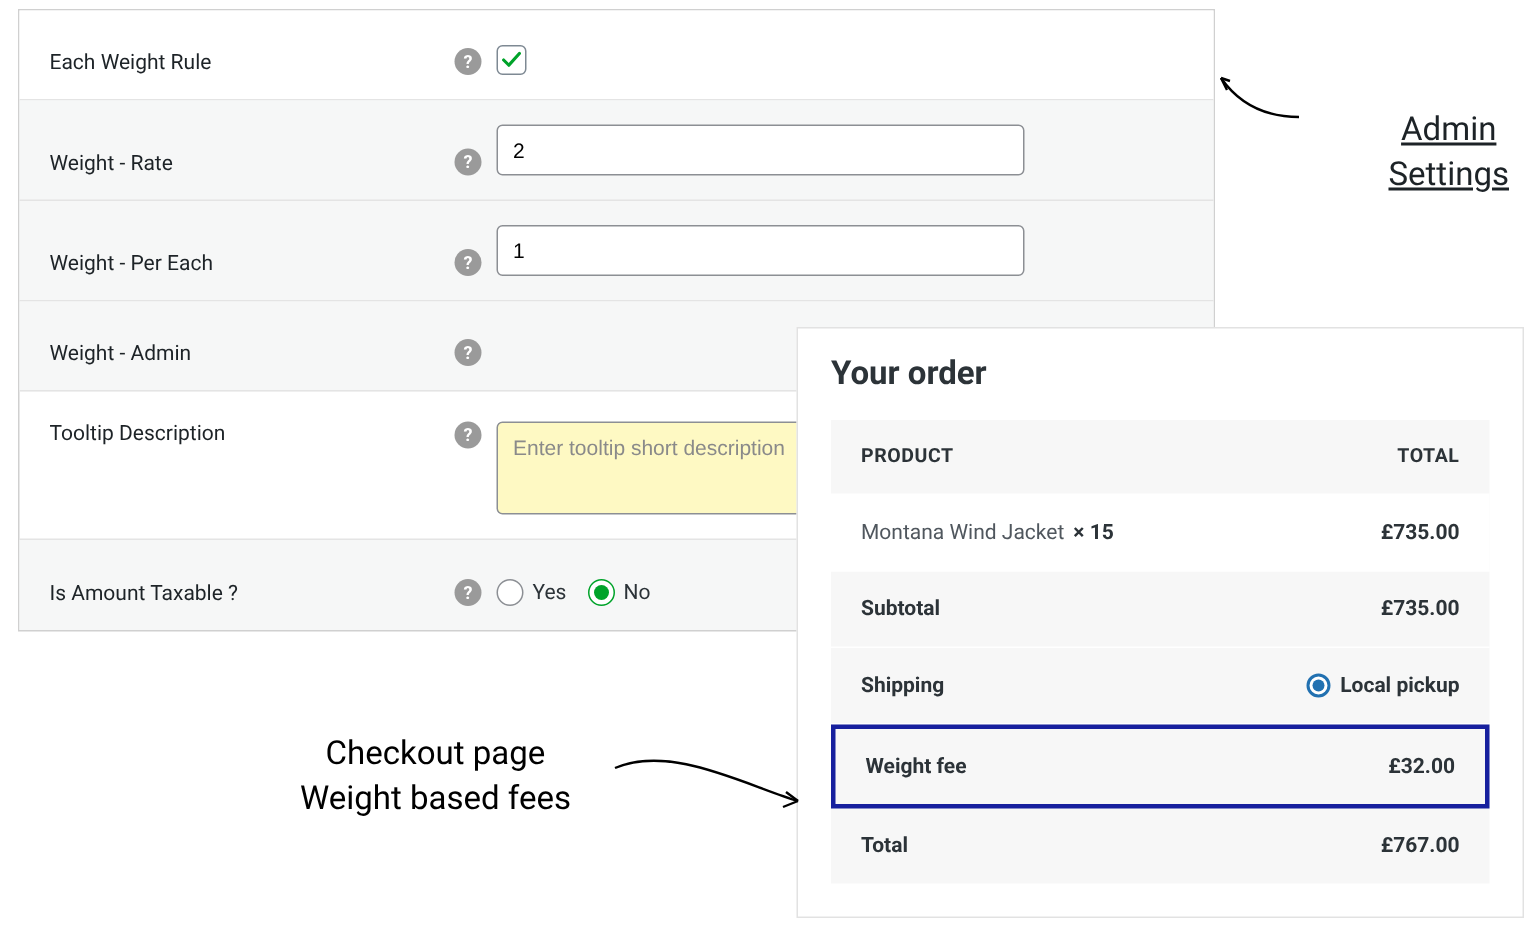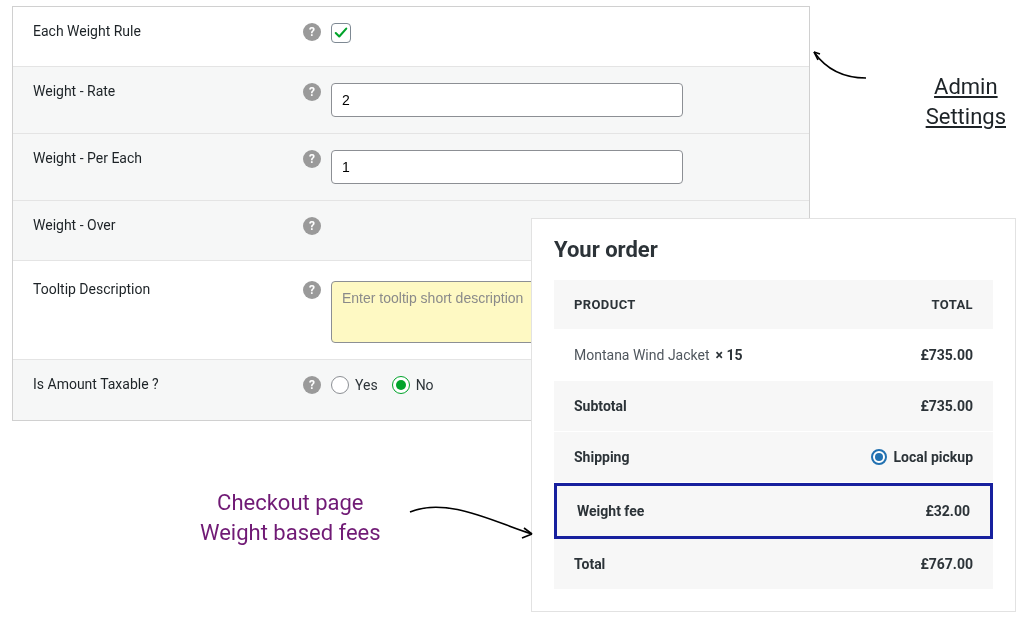--- a/index.html
+++ b/index.html
@@ -15,21 +15,21 @@
   .admin-panel {
     position: absolute;
     left: 12px;
     top: 6px;
     width: 798px;
     border: 1px solid #d0d0d0;
     background: #fff;
   }
   .row {
     display: flex;
-    align-items: flex-start;
+    align-items: flex-end;
     padding: 16px 20px;
     border-bottom: 1px solid #e4e4e4;
     min-height: 60px;
   }
   .row:first-child { background: #fff; }
   .row.shaded { background: #f6f7f7; }
   .row:last-child { border-bottom: none; }
   .row-label {
     width: 270px;
     font-size: 14px;
@@ -141,21 +141,21 @@
     line-height: 1.35;
     color: #1d2327;
   }
   .ann-checkout {
     position: absolute;
     left: 200px;
     top: 488px;
     font-size: 22px;
     text-align: center;
     line-height: 1.35;
-    color: #701a75;
+    color: #000000;
   }
 
   .arrow1 { position: absolute; left: 808px; top: 44px; width: 60px; height: 40px; }
   .arrow2 { position: absolute; left: 408px; top: 494px; width: 130px; height: 60px; }
 </style>
 </head>
 <body>
 
 <div class="admin-panel">
 
@@ -175,21 +175,21 @@
     <input class="text-input" type="text" value="2" style="">
   </div>
 
   <div class="row shaded">
     <div class="row-label">Weight - Per Each</div>
     <span class="help-icon">?</span>
     <input class="text-input" type="text" value="1" style="">
   </div>
 
   <div class="row shaded">
-    <div class="row-label">Weight - Over</div>
+    <div class="row-label">Weight - Admin</div>
     <span class="help-icon">?</span>
   </div>
 
   <div class="row tall">
     <div class="row-label">Tooltip Description</div>
     <span class="help-icon">?</span>
     <textarea class="textarea-input" placeholder="Enter tooltip short description" style=""></textarea>
   </div>
 
   <div class="row shaded">

